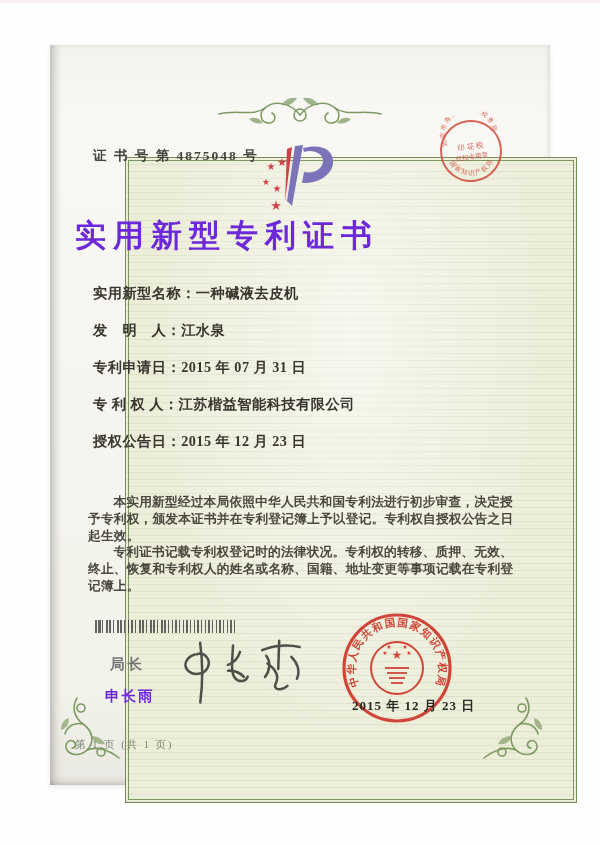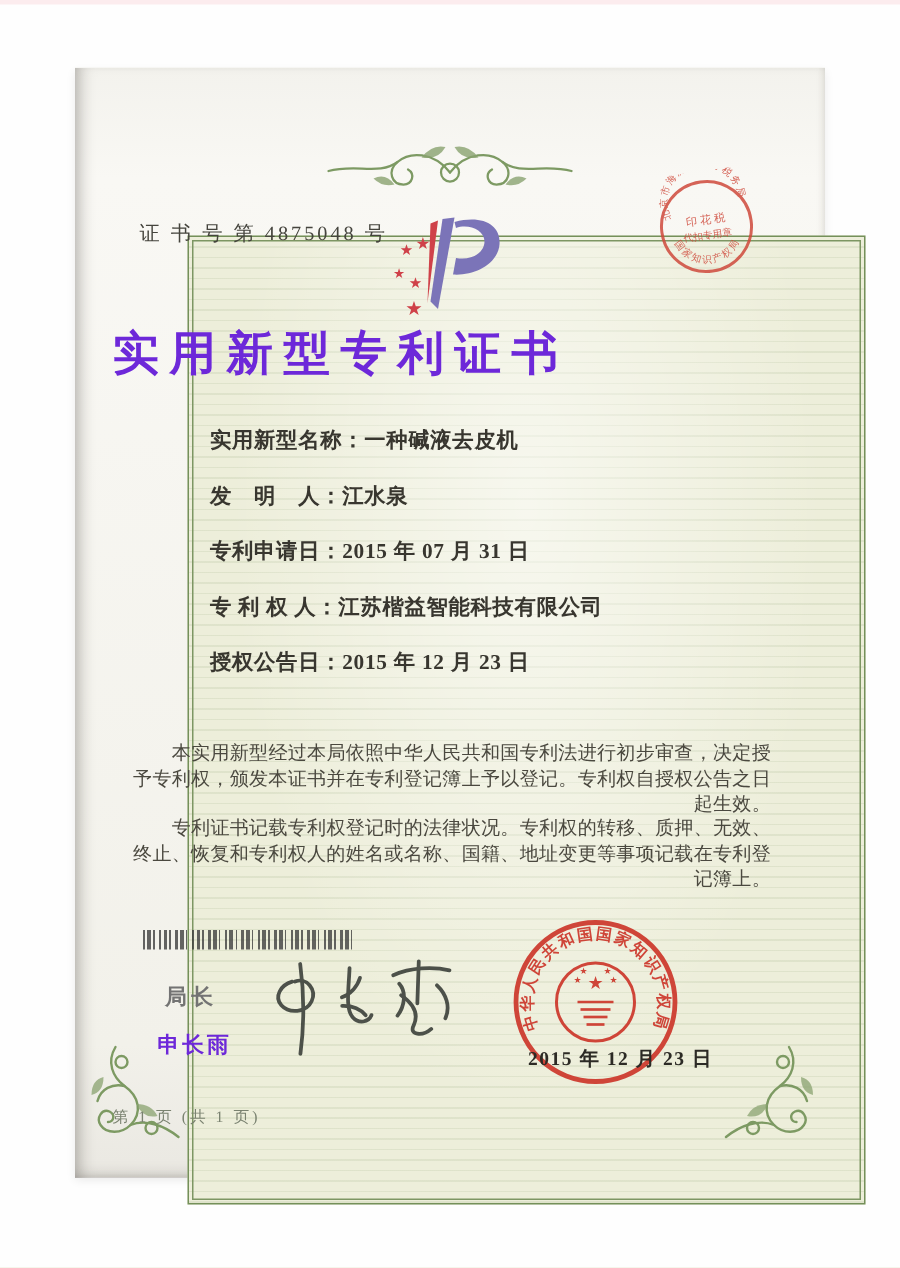--- a/index.html
+++ b/index.html
@@ -25,34 +25,34 @@
     background-image:
       radial-gradient(ellipse at 50% 28%,rgba(255,255,255,.55),rgba(255,255,255,0) 62%),
       repeating-linear-gradient(0deg,rgba(125,150,99,.13) 0 1px,rgba(0,0,0,0) 1px 7px);
   }
   .frame::before{
     content:"";position:absolute;inset:2px;border:1px solid #7d9663;pointer-events:none;
   }
   .ornament-top{position:absolute;left:215px;top:95px;}
   .flourish{position:absolute;}
   .cert-no{
-    position:absolute;left:93px;top:147px;font-size:13.5px;letter-spacing:2px;color:#45443d;
+    position:absolute;left:93px;top:147px;font-size:13.5px;letter-spacing:2px;color:#45443d;font-weight:bold;
   }
   .stamp-small{position:absolute;left:434px;top:114px;transform:rotate(-8deg);opacity:.85;}
   .logo{position:absolute;left:254px;top:142px;}
   .title{
     position:absolute;left:75px;top:215px;width:452px;
     font-size:31px;font-weight:bold;letter-spacing:7px;color:#6d28d9;
   }
   .fields{position:absolute;left:93px;top:284px;width:420px;}
-  .field-row{height:37px;font-size:14.2px;letter-spacing:.5px;color:#38362f;font-weight:600;margin-left:47px;}
+  .field-row{height:37px;font-size:14.2px;letter-spacing:.5px;color:#38362f;font-weight:600;}
   .field-row .lbl{white-space:pre;}
   .body-text{
     position:absolute;left:88px;top:494px;width:426px;
-    font-size:12.7px;line-height:16.8px;color:#4a483f;letter-spacing:.2px;font-weight:400;text-align:right;
+    font-size:12.7px;line-height:16.8px;color:#4a483f;letter-spacing:.2px;font-weight:700;
   }
   .body-text p{margin:0;text-indent:2em;}
   .barcode{
     position:absolute;left:95px;top:620px;width:140px;height:13px;opacity:.8;
     background:repeating-linear-gradient(90deg,
       #3f3f3f 0 1.5px,transparent 1.5px 3px,
       #3f3f3f 3px 5.5px,transparent 5.5px 7px,
       #3f3f3f 7px 8px,transparent 8px 11px);
   }
   .signer-title{position:absolute;left:110px;top:655px;font-size:14.5px;font-weight:700;letter-spacing:3px;color:#737373;

